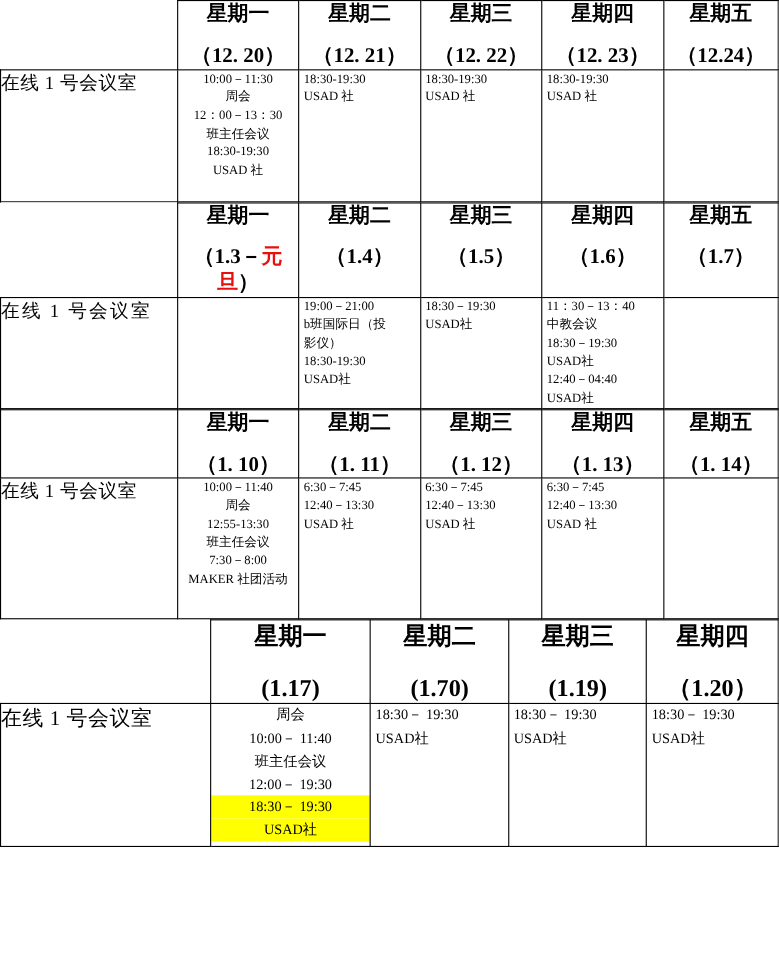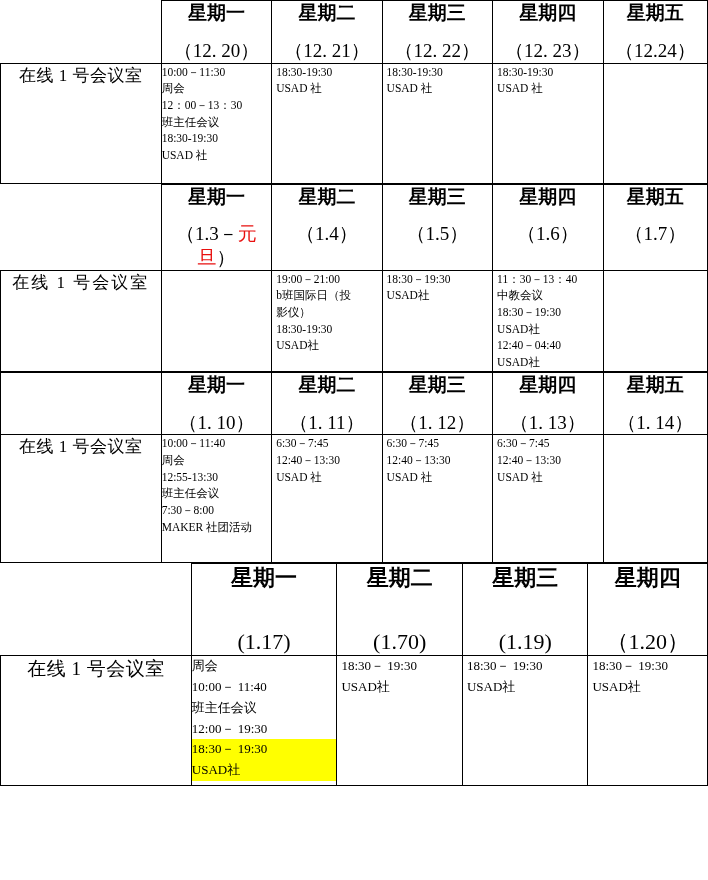--- a/index.html
+++ b/index.html
@@ -28,41 +28,42 @@
   .blk{ margin:0 0 0 0; }
   
   .wk-head{
     text-align:center;
     font-size:19px;
     line-height:1.25;
     padding:8px 2px 10px 2px;
     font-weight:bold;
   }
   .wk-head .dow{ display:block; }
-  .wk-head .date{ display:block; margin-top:14px; font-weight:normal;}
+  .wk-head .date{ display:block; margin-top:14px; font-weight:bold;}
   .room{
     font-size:17px;
-    text-align:center;
+    text-align:left;
     padding:10px 2px 4px 4px;
     white-space:nowrap;
     letter-spacing:0.5px;
   }
   .room.sp{letter-spacing:2px;}
   .ev{
     font-size:11.5px;
     line-height:1.45;
     padding:6px 3px 6px 3px;
+    text-align:center;
   }
   .ev.left{ text-align:left; padding-left:4px;}
   .ev .ln{display:block;}
   .red{color:#e8100f;}
   .hl{background:#ffff00;}
   
   .b4 .wk-head{font-size:22px;}
-  .b4 .wk-head .date{margin-top:36px;}
+  .b4 .wk-head .date{margin-top:20px;}
   .b4 .room{font-size:19px;}
   .b4 .ev{font-size:13px;line-height:1.6;}
   .nb{border:none !important;}
 </style>
 </head>
 <body>
 
 <div class="page">
 
   <table class="sched blk b1">

